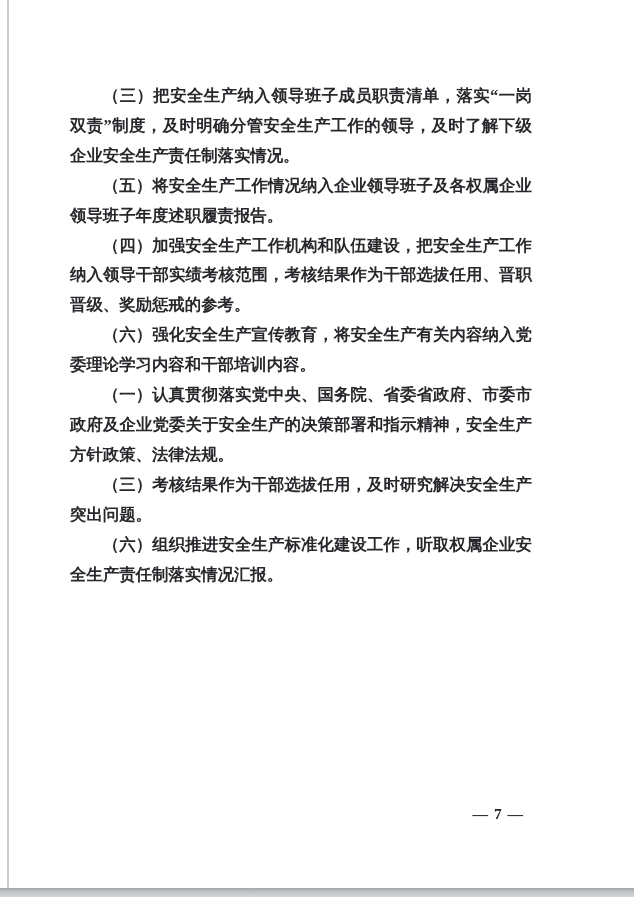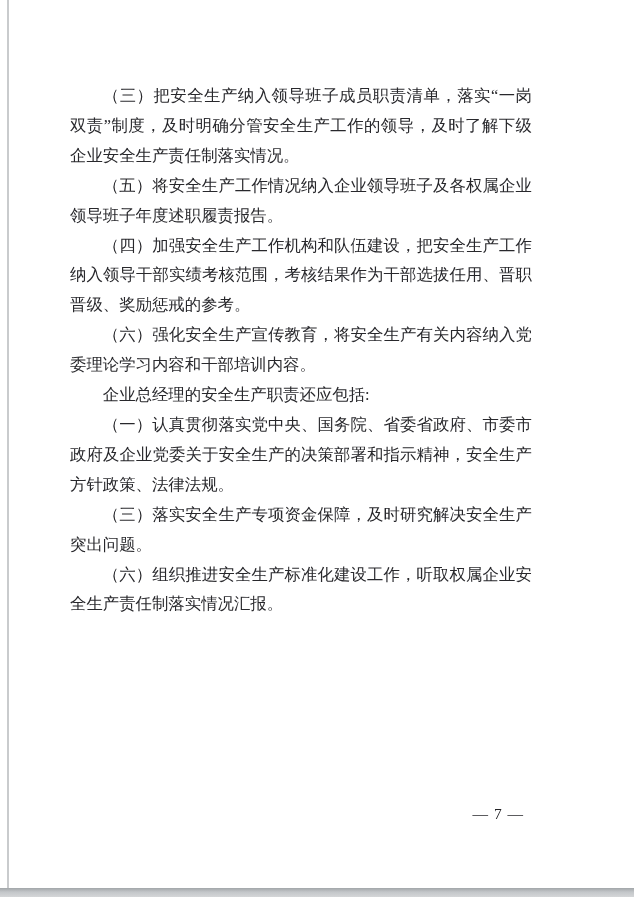--- a/index.html
+++ b/index.html
@@ -11,20 +11,21 @@
     height: 897px;
     position: relative;
     background: #ffffff;
     overflow: hidden;
     font-family: "Liberation Serif", "DejaVu Serif", serif;
   }
   .page {
     position: absolute;
     inset: 0;
     background: #ffffff;
+    font-weight: bold;
   }
   .page-edge-left {
     position: absolute;
     left: 7px;
     top: 0;
     bottom: 9px;
     width: 2px;
     background: #c9cbcd;
   }
   .page-edge-bottom {
@@ -64,23 +65,22 @@
 </head>
 <body>
 
 <div class="page">
 
   <div class="content">
     <p>（三）把安全生产纳入领导班子成员职责清单，落实“一岗双责”制度，及时明确分管安全生产工作的领导，及时了解下级企业安全生产责任制落实情况。</p>
     <p>（五）将安全生产工作情况纳入企业领导班子及各权属企业领导班子年度述职履责报告。</p>
     <p>（四）加强安全生产工作机构和队伍建设，把安全生产工作纳入领导干部实绩考核范围，考核结果作为干部选拔任用、晋职晋级、奖励惩戒的参考。</p>
     <p>（六）强化安全生产宣传教育，将安全生产有关内容纳入党委理论学习内容和干部培训内容。</p>
-    <p>企业总经理的安全生产职责还应包括:</p>
     <p>（一）认真贯彻落实党中央、国务院、省委省政府、市委市政府及企业党委关于安全生产的决策部署和指示精神，安全生产方针政策、法律法规。</p>
-    <p>（三）落实安全生产专项资金保障，及时研究解决安全生产突出问题。</p>
+    <p>（三）考核结果作为干部选拔任用，及时研究解决安全生产突出问题。</p>
     <p>（六）组织推进安全生产标准化建设工作，听取权属企业安全生产责任制落实情况汇报。</p>
   </div>
 
   <div class="page-number">— 7 —</div>
 
   <div class="page-edge-left"></div>
   <div class="page-edge-bottom"></div>
 
 </div>
 

